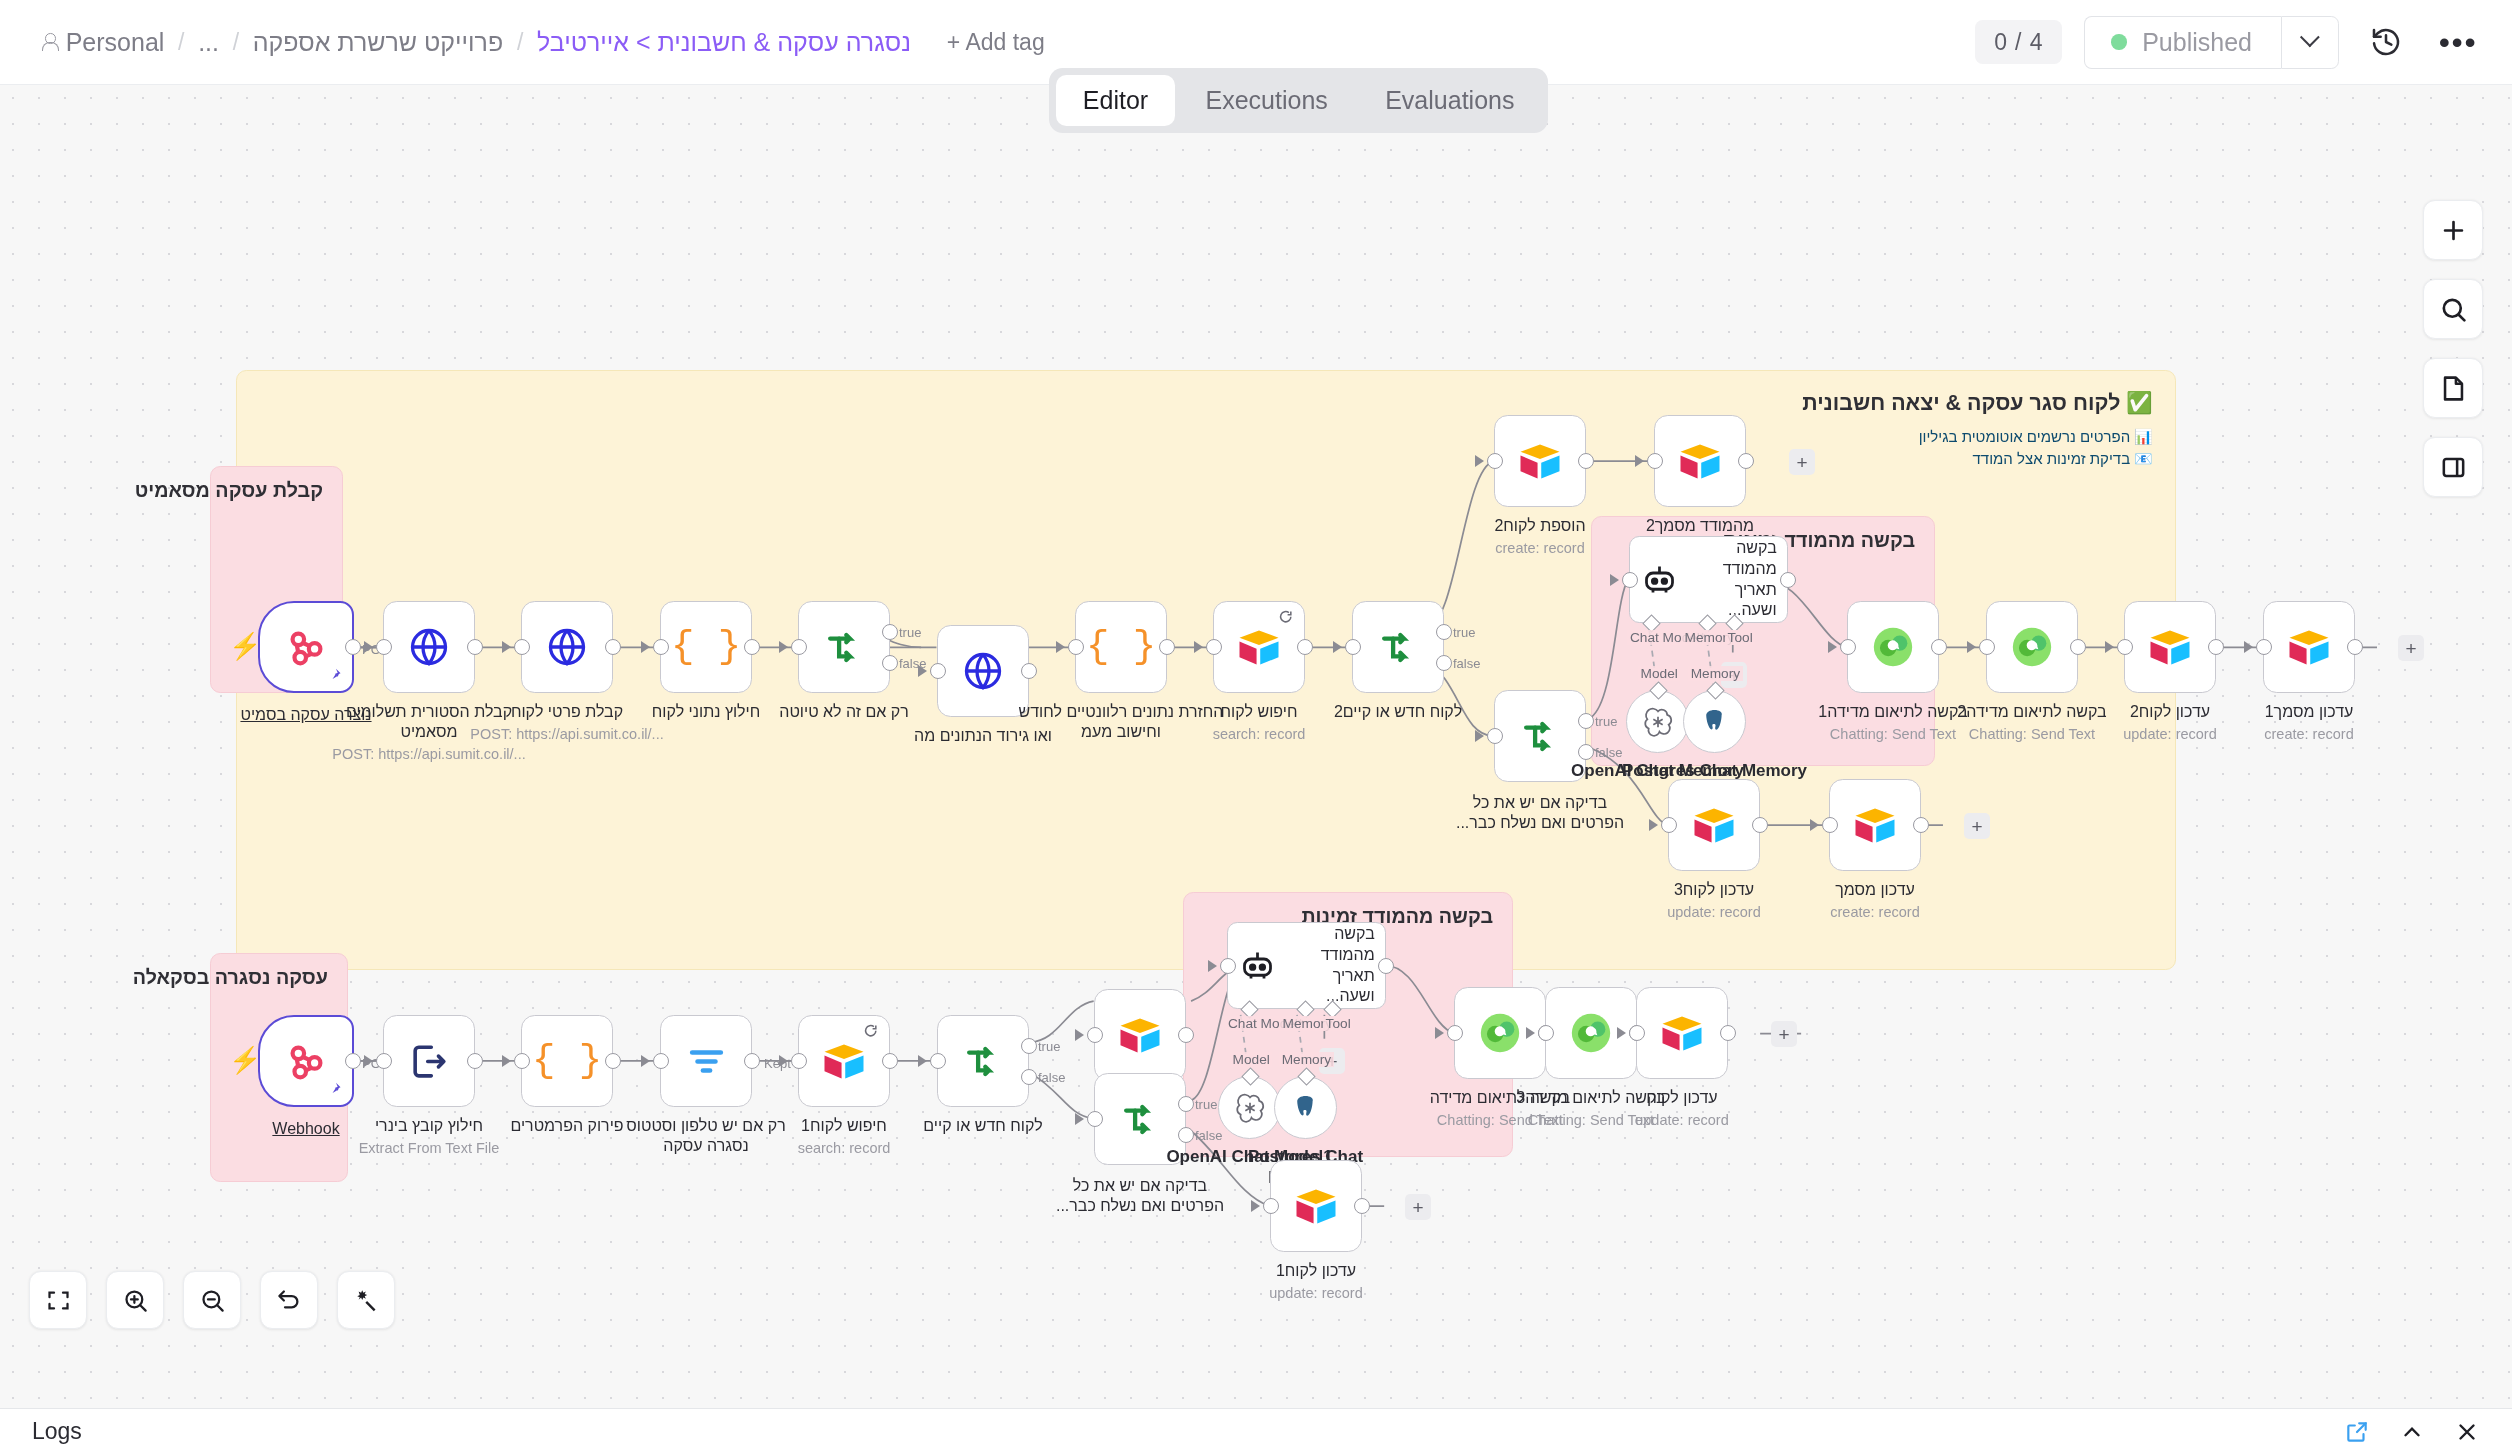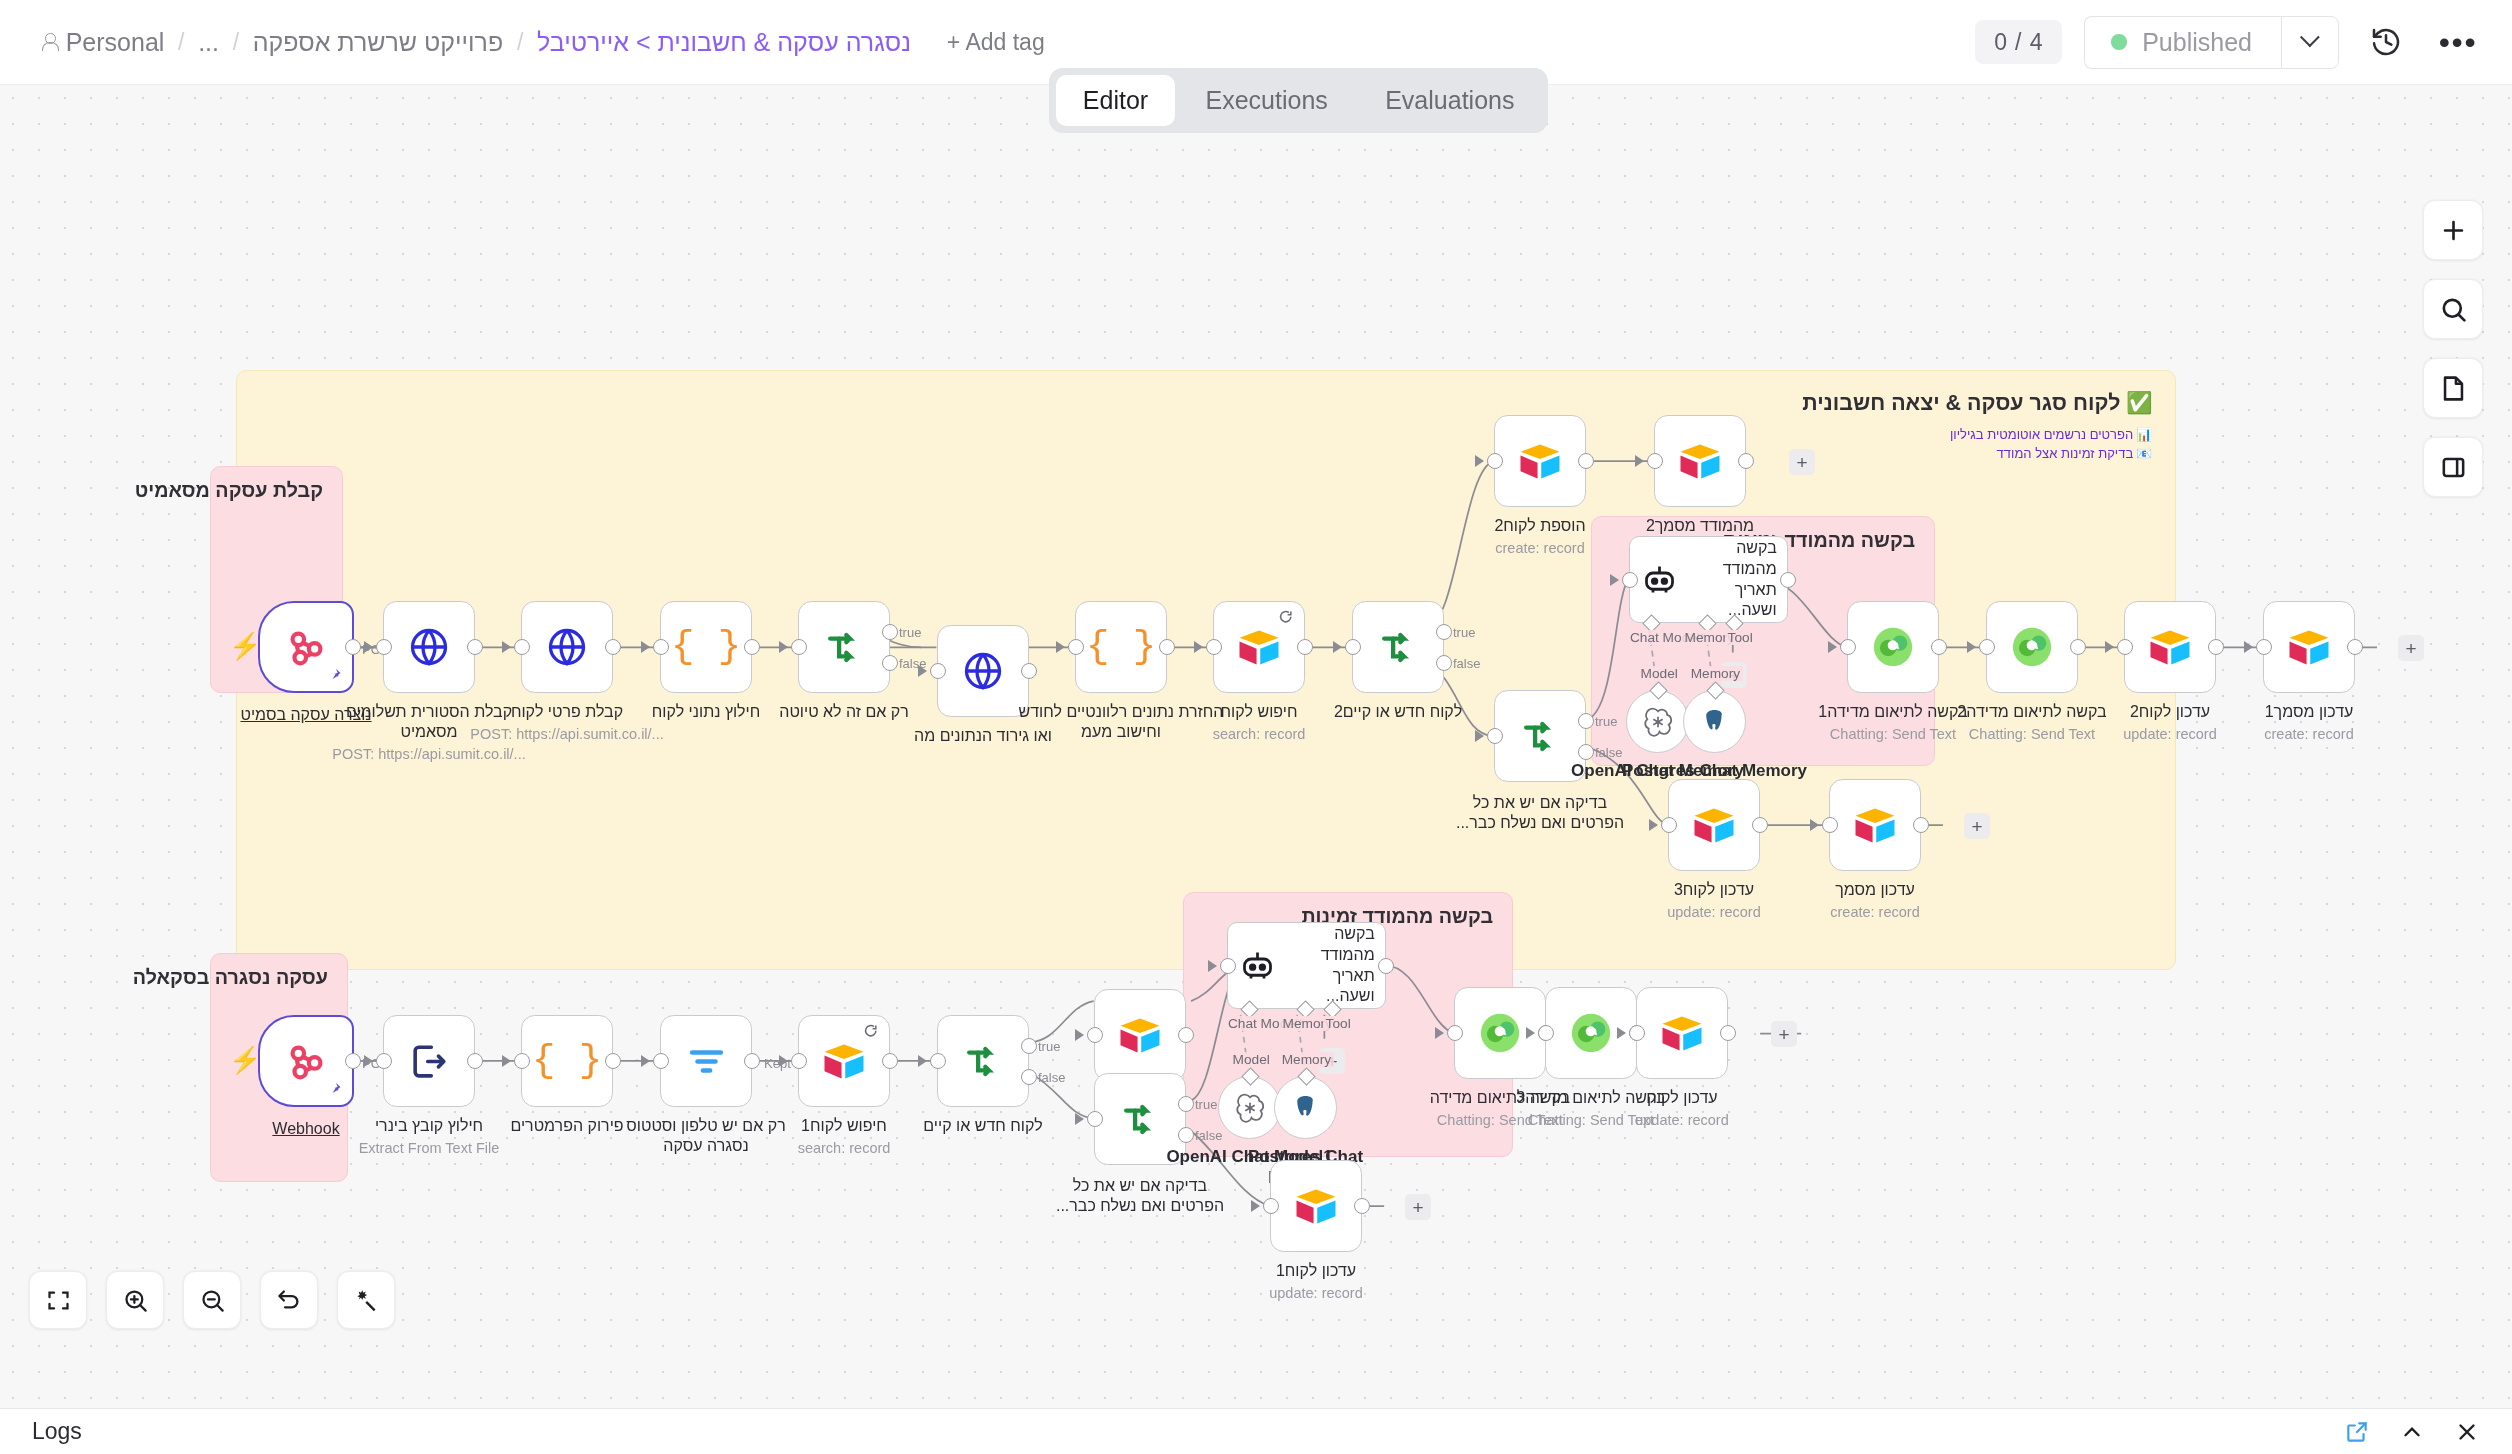--- a/index.html
+++ b/index.html
@@ -78,21 +78,21 @@
     overflow: hidden;
   }
   #world { position: absolute; top: 0; left: 0; width: 2512px; height: 1323px; }
 
   
   .sticky {
     position: absolute; background: #fdf3d7; border: 0.9px solid #f5e7b8; border-radius: 10.3px;
   }
   .sticky-body { padding: 19px 22px; direction: rtl; text-align: right; }
   .sticky-title { font-size: 21.4px; font-weight: bold; color: #2f2f35; margin-bottom: 10.3px; }
-  .sticky-line { font-size: 13px; color: #6d28d9; line-height: 1.45; }
+  .sticky-line { font-size: 15px; color: #0c4a6e; line-height: 1.45; }
 
   
   .pinkbox {
     position: absolute; background: #fbdde2; border: 0.9px solid #f6ccd4; border-radius: 10.3px;
   }
   .pinkbox-label {
     position: absolute; top: 12px; right: 19px; font-size: 19.7px; font-weight: bold; color: #2f2f35;
     direction: rtl; white-space: nowrap;
   }
 

